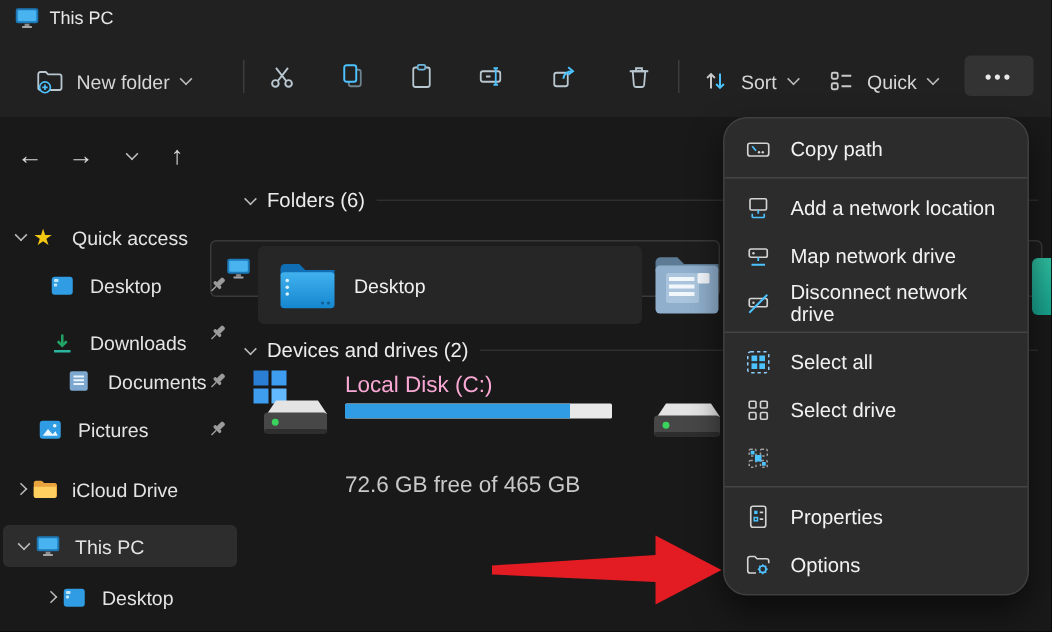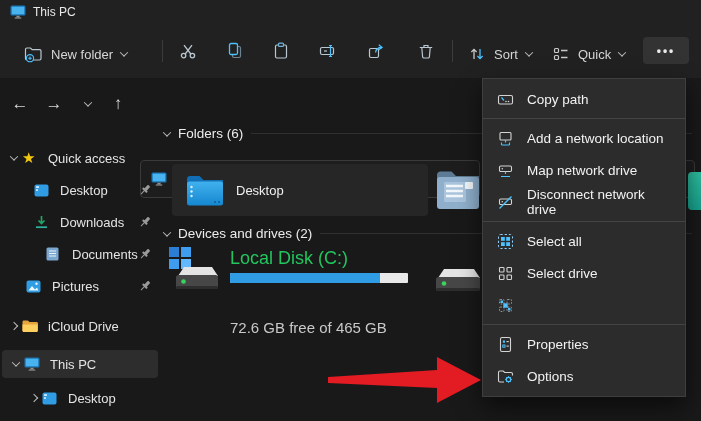--- a/index.html
+++ b/index.html
@@ -41,30 +41,30 @@
   .pin{position:absolute;right:8px;top:7px;width:14px;height:14px;}
 
   
   .sec-head{position:absolute;display:flex;align-items:center;gap:8px;font-size:13.5px;color:#ececec;}
   .sec-head .hline{height:1px;background:#2f2f2f;flex:1;}
   .tile{position:absolute;left:172px;top:164px;width:256px;height:52px;background:#262626;border-radius:4px;
     display:flex;align-items:center;gap:12px;padding:0 14px;}
   .tile .tlabel{font-size:13px;color:#f0f0f0;}
   .drive-item{position:absolute;left:168px;top:246px;display:flex;gap:12px;}
   .drive-info{display:flex;flex-direction:column;gap:4px;padding-top:2px;}
-  .drive-name{font-size:18px;color:#22c55e;}
+  .drive-name{font-size:15px;color:#f9a8d4;}
   .drive-bar{width:178px;height:10px;background:#e8e8e8;border-radius:1px;overflow:hidden;}
   .drive-bar-fill{height:100%;background:#2f9ce3;}
   .drive-sub{font-size:15px;color:#c9c9c9;margin-top:32px;}
   .partial-teal{position:absolute;left:688px;top:172px;width:13px;height:38px;border-radius:4px 0 0 4px;
     background:linear-gradient(180deg,#2dbd9f,#17a08c);}
 
   
   .menu{position:absolute;left:482px;top:78px;width:204px;background:#2c2c2c;border:1px solid #3f3f3f;
-    border-radius:0;padding:4px 0;box-shadow:0 10px 22px rgba(0,0,0,.55);z-index:50;}
+    border-radius:16px;padding:4px 0;box-shadow:0 10px 22px rgba(0,0,0,.55);z-index:50;}
   .menu-item{height:32px;display:flex;align-items:center;gap:13px;padding:0 14px;font-size:13.5px;color:#f2f2f2;}
   .menu-item .micon{width:17px;height:17px;flex:none;display:flex;align-items:center;justify-content:center;}
   .menu-div{height:1px;background:#444444;margin:3px 0;}
 
   .arrow-overlay{position:absolute;left:320px;top:350px;z-index:60;}
 </style>
 </head>
 <body>
 
 <div class="screen">
@@ -206,21 +206,21 @@
         <svg width="14" height="14" viewBox="0 0 14 14" fill="#9b9b9b">
             <g transform="rotate(45 7 7)">
               <rect x="5.4" y="1" width="3.2" height="5.6" rx="1"></rect>
               <rect x="3.8" y="6" width="6.4" height="2.2" rx="1"></rect>
               <rect x="6.5" y="8.2" width="1" height="4.5"></rect>
             </g>
           </svg>
       </span>
     </div>
 
-    <div class="side-row" style="top:78px;padding-left:34px;">
+    <div class="side-row" style="top:78px;padding-left:34px;align-items:flex-end;">
       <span class="sicon">
         <svg width="15" height="14" viewBox="0 0 15 14" fill="none">
             <path d="M7.5 1v7M4.5 5.5 7.5 8.5 10.5 5.5" stroke="#21a366" stroke-width="1.7"></path>
             <path d="M2 12.2h11" stroke="#2bb5a0" stroke-width="1.7"></path>
           </svg>
       </span>
       <span>Downloads</span>
       <span class="pin">
         <svg width="14" height="14" viewBox="0 0 14 14" fill="#9b9b9b">
             <g transform="rotate(45 7 7)">

